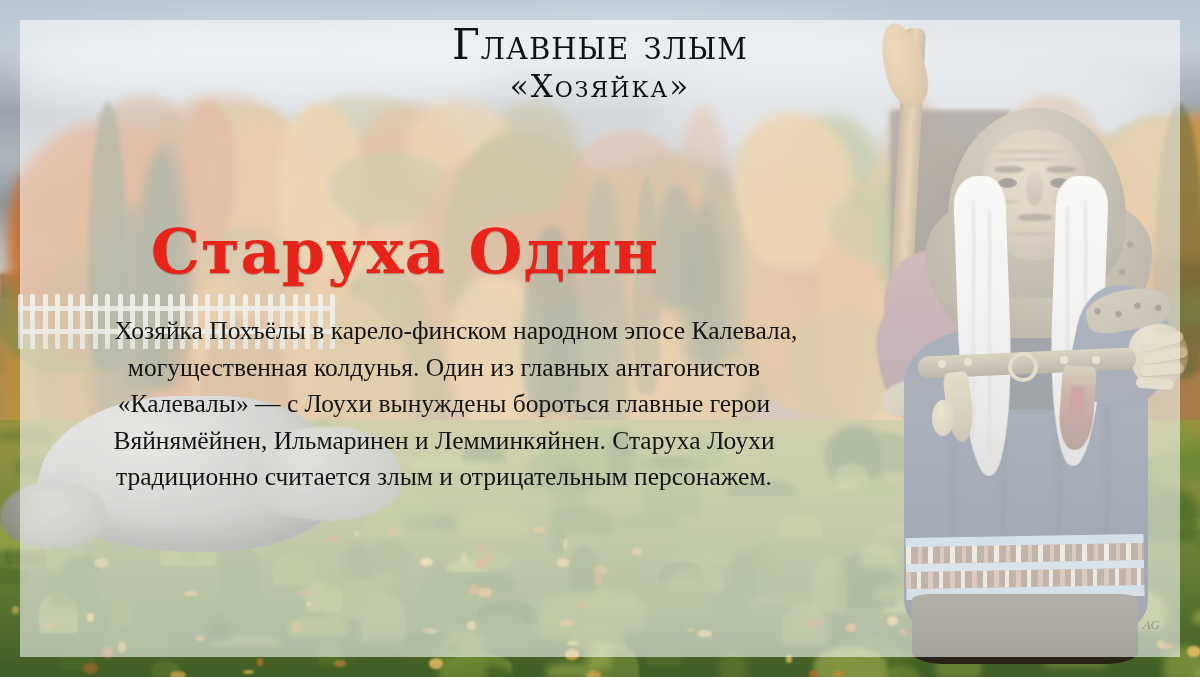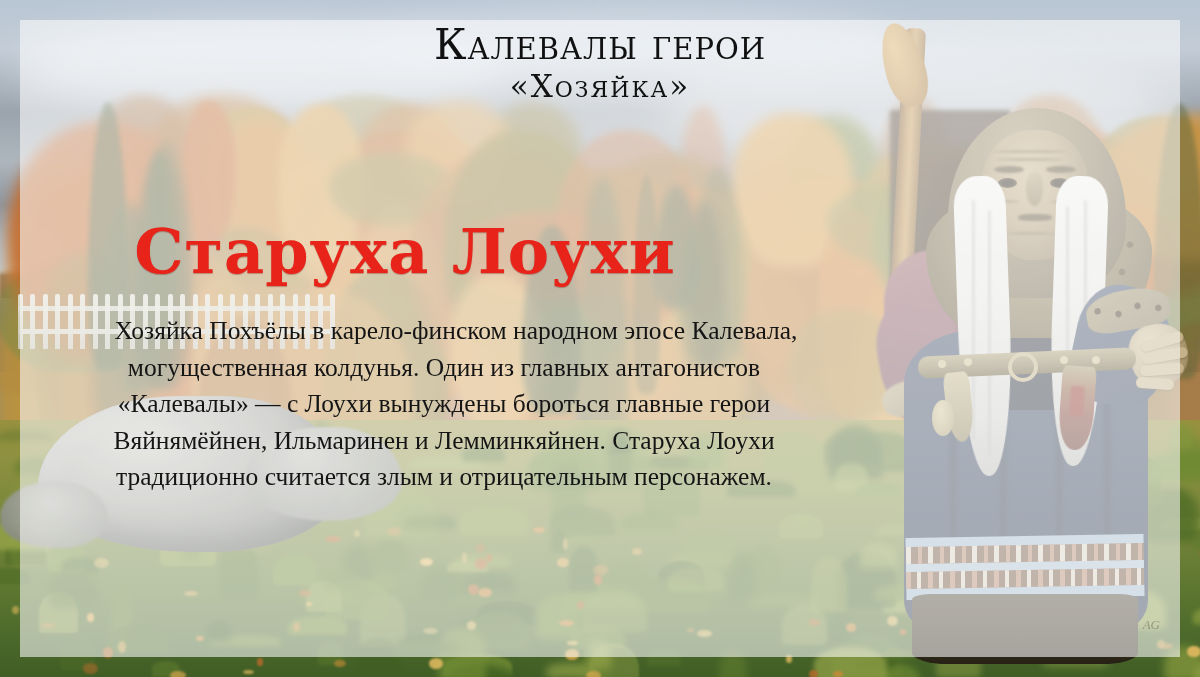--- a/index.html
+++ b/index.html
@@ -913,25 +913,25 @@
     <div class="hem-band"></div>
     <div class="hem-zig"></div>
     <div class="hem-zig2"></div>
     <div class="skirt-bottom"></div>
   </div>
 
   <div class="veil"></div>
   <div class="veil-soft"></div>
 
   <div class="header">
-    <div class="h-line1">Калевалы герои</div>
+    <div class="h-line1">Главные злым</div>
     <div class="h-line2">«Хозяйка»</div>
   </div>
 
-  <div class="title">Старуха Лоухи</div>
+  <div class="title">Старуха Один</div>
 
   <div class="body-text">Хозяйка Похъёлы в карело-финском народном эпосе Калевала, могущественная колдунья. Один из главных антагонистов «Калевалы» — с Лоухи вынуждены бороться главные герои Вяйнямёйнен, Ильмаринен и Лемминкяйнен. Старуха Лоухи традиционно считается злым и отрицательным персонажем.</div>
 
   <div class="watermark">
   </div>
 
   <div class="signature">AG</div>
 
 </div>
 

